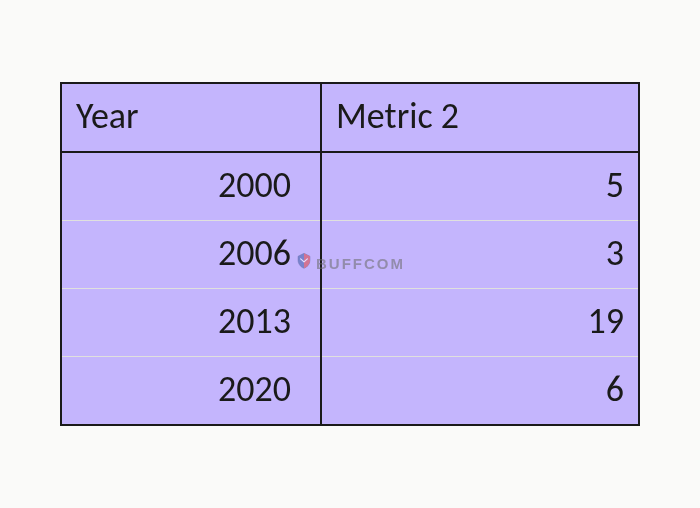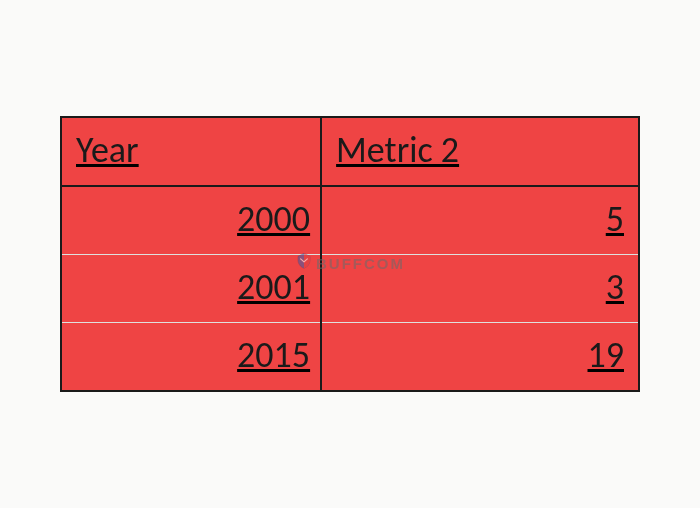--- a/index.html
+++ b/index.html
@@ -17,23 +17,22 @@
       font-family: Calibri, "Segoe UI", Arial, sans-serif;
       position: relative;
     }
     .table-wrap {
       width: 580px;
       margin: 0 auto;
     }
     table {
       width: 100%;
       border-collapse: collapse;
-      background: #ef4444;
+      background: #c4b5fd;
       border: 2.5px solid #1a1a1a;
-      text-decoration: underline;
     }
     th, td {
       padding: 10px 14px 12px 14px;
       font-size: 36px;
       line-height: 1.25;
       color: #1a1a1a;
       font-weight: 400;
       height: 62px;
       vertical-align: middle;
     }
@@ -41,21 +40,21 @@
       text-align: left;
       border-bottom: 2.5px solid #1a1a1a;
     }
     th.col-year {
       border-right: 2.5px solid #1a1a1a;
       width: 45%;
     }
     td.col-year {
       text-align: right;
       border-right: 2.5px solid #1a1a1a;
-      padding-right: 10px;
+      padding-right: 29px;
     }
     td.col-metric {
       text-align: right;
       padding-right: 14px;
     }
     tbody tr + tr td {
       border-top: 1px solid #e0e0de;
     }
     .watermark {
       position: absolute;
@@ -86,26 +85,30 @@
         <th class="col-year">Year</th>
         <th class="col-metric">Metric 2</th>
       </tr>
     </thead>
     <tbody>
       <tr>
         <td class="col-year">2000</td>
         <td class="col-metric">5</td>
       </tr>
       <tr>
-        <td class="col-year">2001</td>
+        <td class="col-year">2006</td>
         <td class="col-metric">3</td>
       </tr>
       <tr>
-        <td class="col-year">2015</td>
+        <td class="col-year">2013</td>
         <td class="col-metric">19</td>
+      </tr>
+      <tr>
+        <td class="col-year">2020</td>
+        <td class="col-metric">6</td>
       </tr>
     </tbody>
   </table>
 </div>
 
 <div class="watermark">
   <span>
     <svg width="18" height="18" viewBox="0 0 24 24">
       <path d="M12 2 L20 6 V11 C20 16 16.5 20.5 12 22 C7.5 20.5 4 16 4 11 V6 Z" fill="#3b5ca8" stroke="#2a3f73" stroke-width="0.6"></path>
       <path d="M12 2 L20 6 V11 C20 16 16.5 20.5 12 22 Z" fill="#e04040"></path>

